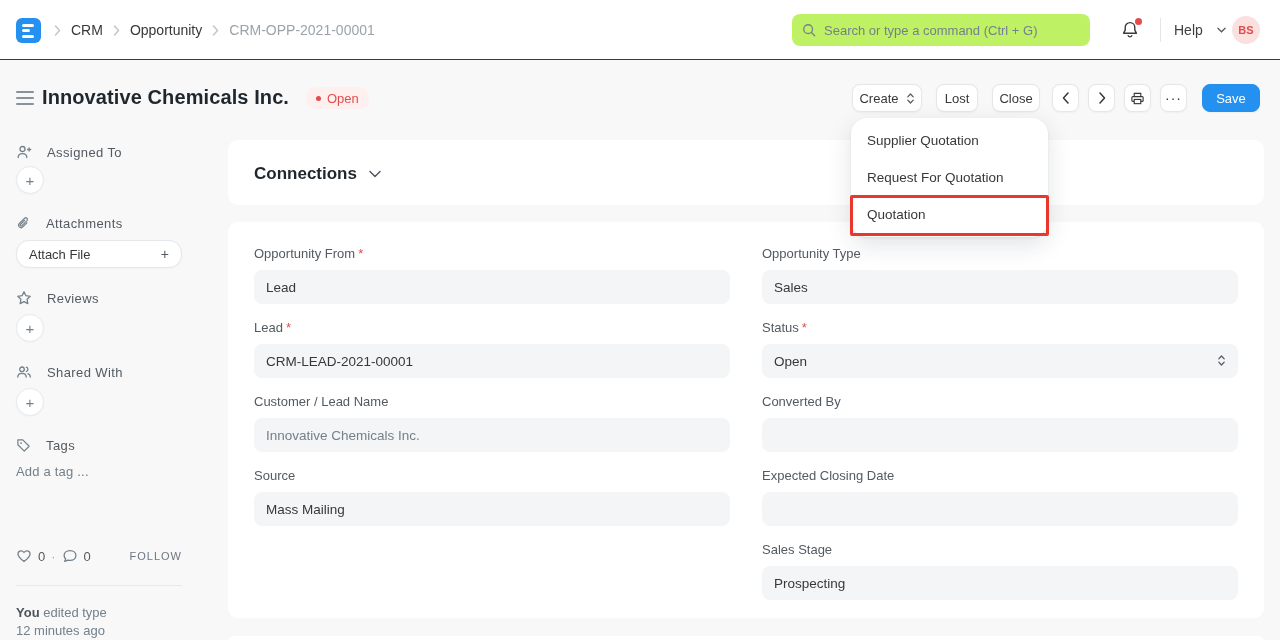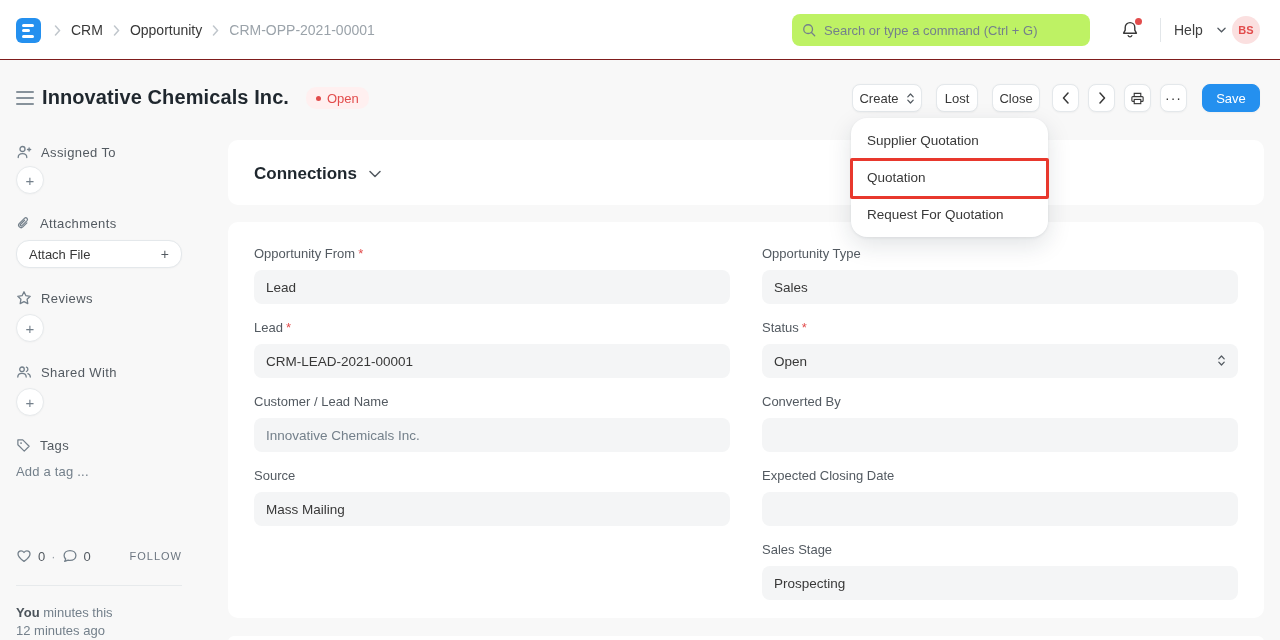--- a/index.html
+++ b/index.html
@@ -41,21 +41,21 @@
   .btn-more { left:1160px; width:27px; font-size:14px; letter-spacing:1px; color:#383838; }
   .btn-save { left:1202px; width:58px; background:#2490ef; border:1px solid #2490ef; color:#fff; font-weight:400; }
 
   
   .dropdown { position:absolute; left:851px; top:118px; width:197px; background:#fff; border-radius:16px; box-shadow:0 8px 24px rgba(25,39,52,0.13), 0 1px 3px rgba(25,39,52,0.08); padding:4px 0; z-index:50; }
   .menu-item { position:relative; height:37px; line-height:37px; padding:0 16px; font-size:13.5px; color:#383838; cursor:pointer; }
   .menu-item.highlighted::after { content:""; position:absolute; top:-1px; bottom:-3px; left:-1px; right:-1px; border:3px solid #e8382d; border-radius:2px; pointer-events:none; }
 
   
   .sidebar { position:absolute; left:16px; top:136px; width:166px; }
-  .sb-label { display:flex; align-items:center; gap:9px; font-size:13px; color:#535a61; letter-spacing:0.4px; }
+  .sb-label { display:flex; align-items:center; gap:15px; font-size:13px; color:#535a61; letter-spacing:0.4px; }
   .sb-label svg { flex:none; }
   .plus-circle { width:28px; height:28px; border-radius:50%; background:#fff; border:1px solid #e7eaec; color:#74808b; font-size:15px; display:flex; align-items:center; justify-content:center; cursor:pointer; box-shadow:0 0.5px 2px rgba(0,0,0,0.04); }
   .pos { position:absolute; }
   .attach-btn { position:absolute; top:104px; left:0; width:166px; height:28px; background:#fff; border:1px solid #e4e8eb; border-radius:13px; display:flex; align-items:center; justify-content:space-between; padding:0 12px; font-size:13px; color:#383838; cursor:pointer; box-shadow:0 0.5px 2px rgba(0,0,0,0.04); }
   .attach-btn .plus { color:#535a61; font-size:14px; }
   .add-tag { position:absolute; top:328px; font-size:13px; color:#74808b; cursor:pointer; letter-spacing:0.2px; }
   .likes-row { position:absolute; top:412px; left:0; width:166px; display:flex; align-items:center; gap:6px; font-size:13px; color:#535a61; }
   .likes-row .sep { color:#9ba3aa; }
   .follow { margin-left:auto; font-size:11px; letter-spacing:1px; color:#6c7680; cursor:pointer; }
   .sb-divider { position:absolute; top:449px; left:0; width:166px; height:1px; background:#e7eaec; }
@@ -176,22 +176,22 @@
           <rect x="4.5" y="9" width="7" height="4.5" fill="#fff"></rect>
         </svg>
       </span>
   </div>
   <div class="btn btn-more">···</div>
   <div class="btn btn-save">Save</div>
 </div>
 
 <div class="dropdown" id="create-menu">
     <div class="menu-item">Supplier Quotation</div>
+    <div class="menu-item">Request For Quotation</div>
     <div class="menu-item highlighted">Quotation</div>
-    <div class="menu-item">Request For Quotation</div>
   </div>
 
 <div class="sidebar">
   <div class="sb-label pos" style="top:8px">
     <span>
         <svg width="16" height="16" viewBox="0 0 16 16" fill="none" stroke="#74808b" stroke-width="1.3">
           <circle cx="6.5" cy="5" r="2.5"></circle>
           <path d="M2.2 13.5c0-2.4 1.9-3.9 4.3-3.9s4.3 1.5 4.3 3.9" stroke-linecap="round"></path>
           <path d="M11.5 5.5h3.2M13.1 3.9v3.2" stroke-linecap="round"></path>
         </svg>
@@ -258,21 +258,21 @@
         <svg width="16" height="16" viewBox="0 0 16 16" fill="none" stroke="#74808b" stroke-width="1.3">
           <path d="M8 2.6c3.5 0 5.9 2.1 5.9 4.9S11.5 12.4 8 12.4c-.7 0-1.3-.1-1.9-.3l-3.4 1.3 1-2.5C2.6 10 2.1 8.8 2.1 7.5c0-2.8 2.4-4.9 5.9-4.9z" stroke-linejoin="round"></path>
         </svg>
       </span>
     <span>0</span>
     <span class="follow">FOLLOW</span>
   </div>
   <div class="sb-divider"></div>
   <div class="edited">
     <b>You</b>
-    <span>minutes this</span><br>
+    <span>edited type</span><br>
     <span>12 minutes ago</span>
   </div>
 </div>
 
 <div class="card connections-card">
   <div class="connections-head">
     <span class="connections-title">Connections</span>
     <span>
         <svg width="12" height="8" viewBox="0 0 12 8">
           <path d="M1 1.5L6 6.5l5-5" stroke="#535a61" stroke-width="1.5" fill="none" stroke-linecap="round" stroke-linejoin="round"></path>

